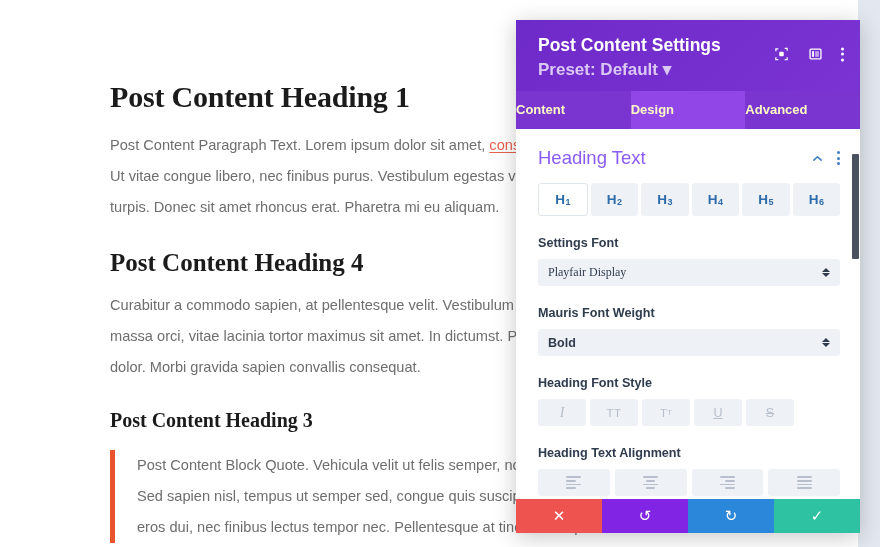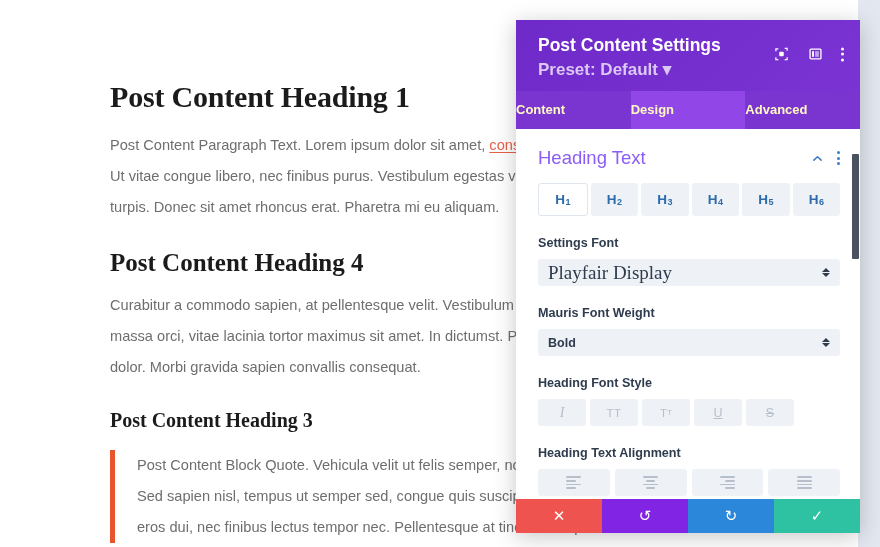--- a/index.html
+++ b/index.html
@@ -266,21 +266,21 @@
   .select-val {
     flex: 1;
     font-size: 12.5px;
     color: #2f3c4e;
     font-weight: 700;
   }
 
   .select-val.serif {
     font-family: "Liberation Serif", serif;
     font-weight: 400;
-    font-size: 19px;
+    font-size: 12px;
   }
 
   .stepper {
     display: flex;
     flex-direction: column;
     gap: 1px;
     align-items: center;
     color: #2f3c4e;
   }
   .stepper .up, .stepper .down {

